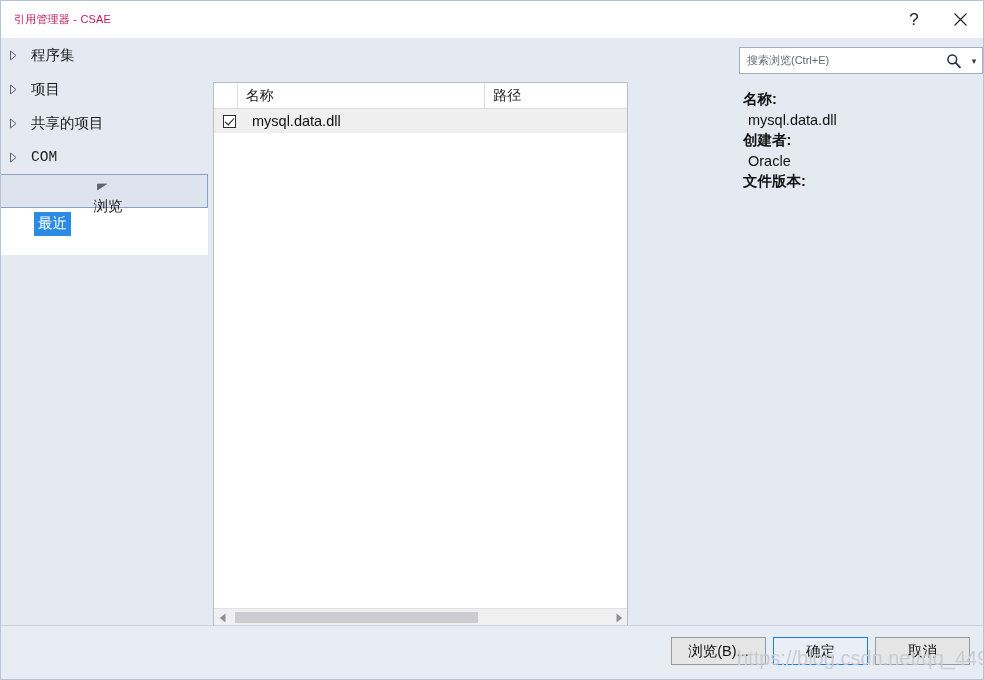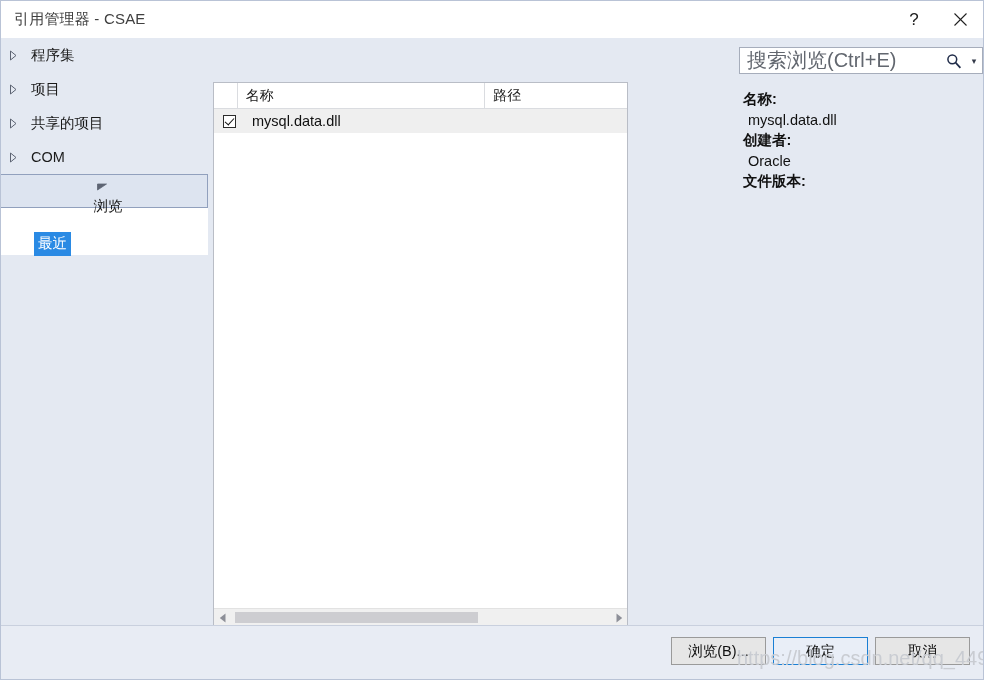--- a/index.html
+++ b/index.html
@@ -23,22 +23,22 @@
     position: absolute;
     left: 0; top: 0;
     width: 982px;
     height: 37px;
     background: #ffffff;
     display: flex;
     align-items: center;
   }
   .title-text {
     margin-left: 13px;
-    font-size: 15px;
-    color: #404040;
+    font-size: 11px;
+    color: #be185d;
     letter-spacing: 0.2px;
     white-space: nowrap;
   }
   .title-btns {
     margin-left: auto;
     display: flex;
     height: 100%;
   }
   .title-btn {
     width: 46px;
@@ -62,20 +62,21 @@
   }
   .tree-item {
     height: 34px;
     display: flex;
     align-items: center;
     padding-left: 8px;
     box-sizing: border-box;
     font-size: 14.5px;
     color: #1a1a1a;
     cursor: default;
+    font-family: Liberation Mono, monospace;
   }
   .tree-item .arrow {
     width: 22px;
     display: flex;
     align-items: center;
     justify-content: flex-start;
     color: #5d6473;
     flex: 0 0 22px;
   }
   .tree-item.selected {
@@ -86,21 +87,21 @@
     box-sizing: border-box;
     flex-direction: column;
   }
   .tree-children {
     background: #ffffff;
     width: 207px;
     height: 47px;
     box-sizing: border-box;
     display: flex;
     align-items: flex-start;
-    padding-top: 24px;
+    padding-top: 4px;
   }
   .tree-child {
     margin-left: 33px;
     font-size: 14.5px;
     line-height: 21px;
     padding: 1px 4px 2px 4px;
     color: #ffffff;
     background: #2a8ae4;
     cursor: default;
   }
@@ -225,21 +226,21 @@
     height: 27px;
     background: #ffffff;
     border: 1px solid #a6adbb;
     box-sizing: border-box;
     display: flex;
     align-items: center;
   }
   .search-input-text {
     flex: 1 1 auto;
     padding-left: 7px;
-    font-size: 20px;
+    font-size: 11px;
     color: #62676f;
     white-space: nowrap;
     overflow: hidden;
   }
   .search-icon {
     width: 24px;
     display: flex;
     align-items: center;
     justify-content: center;
     color: #1f2b48;

